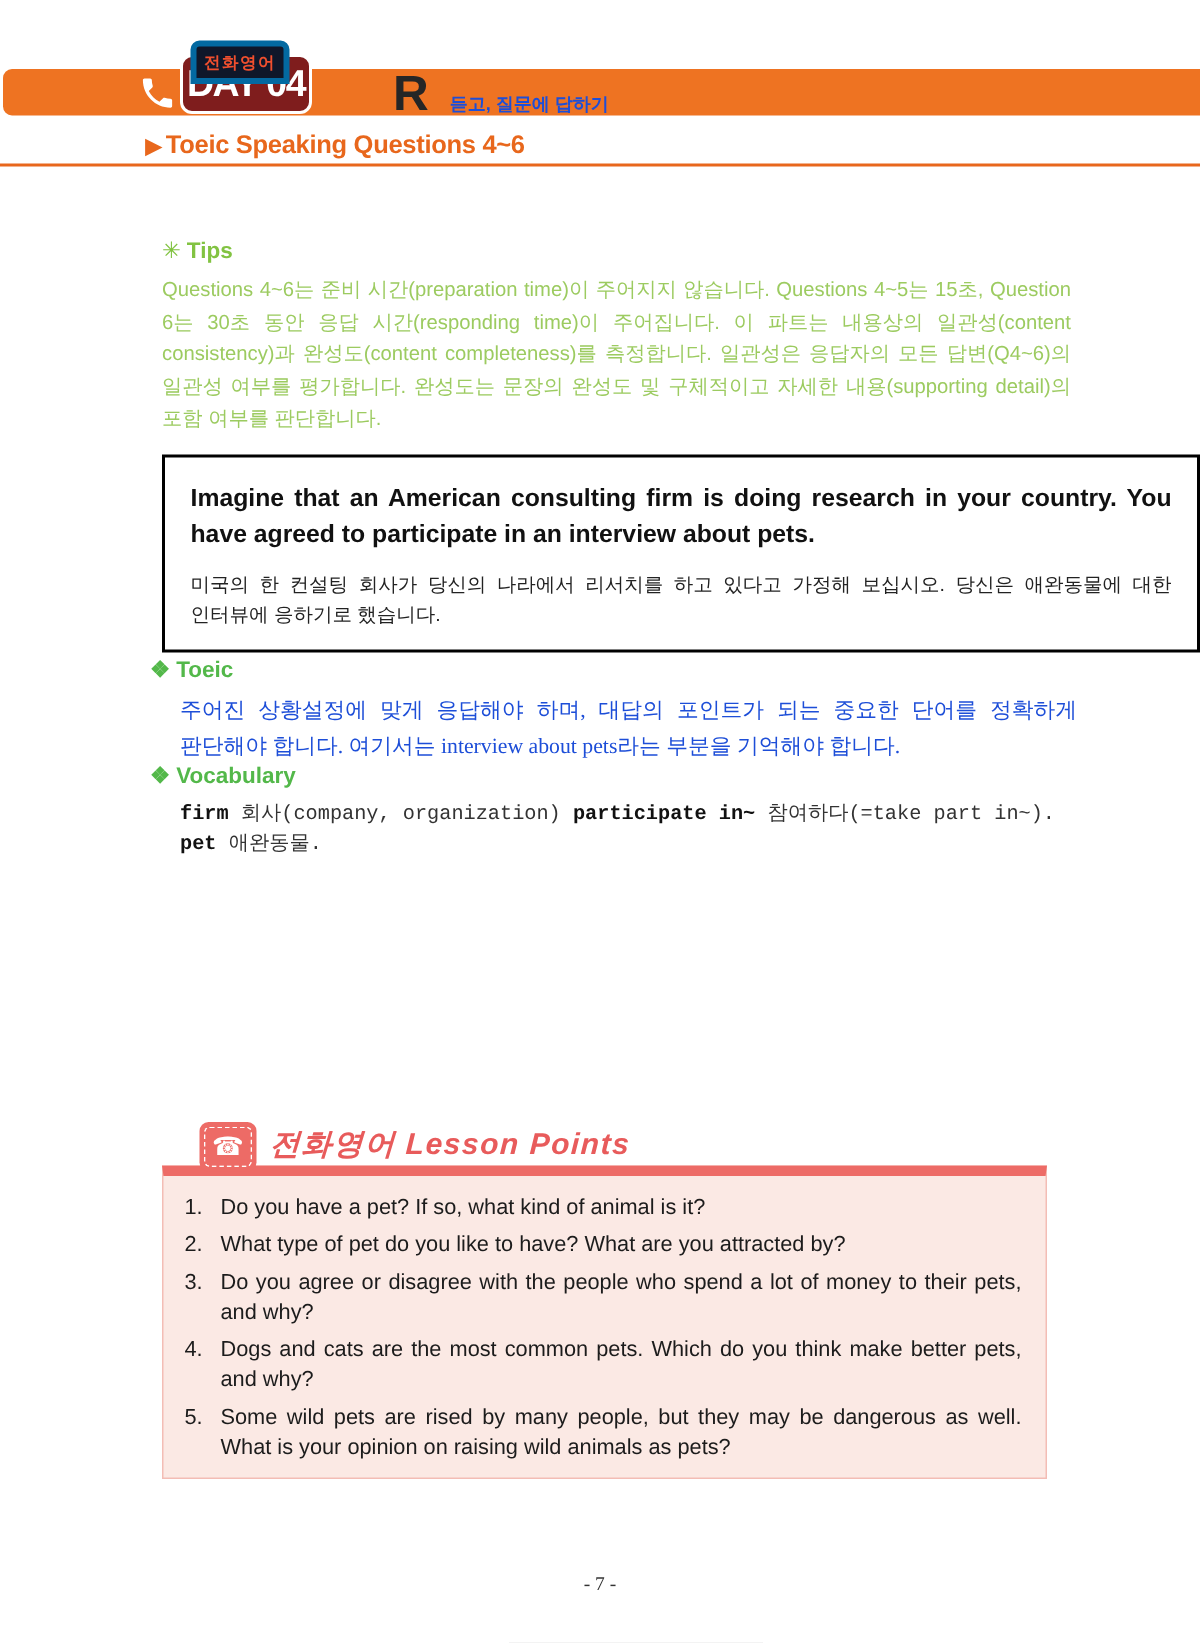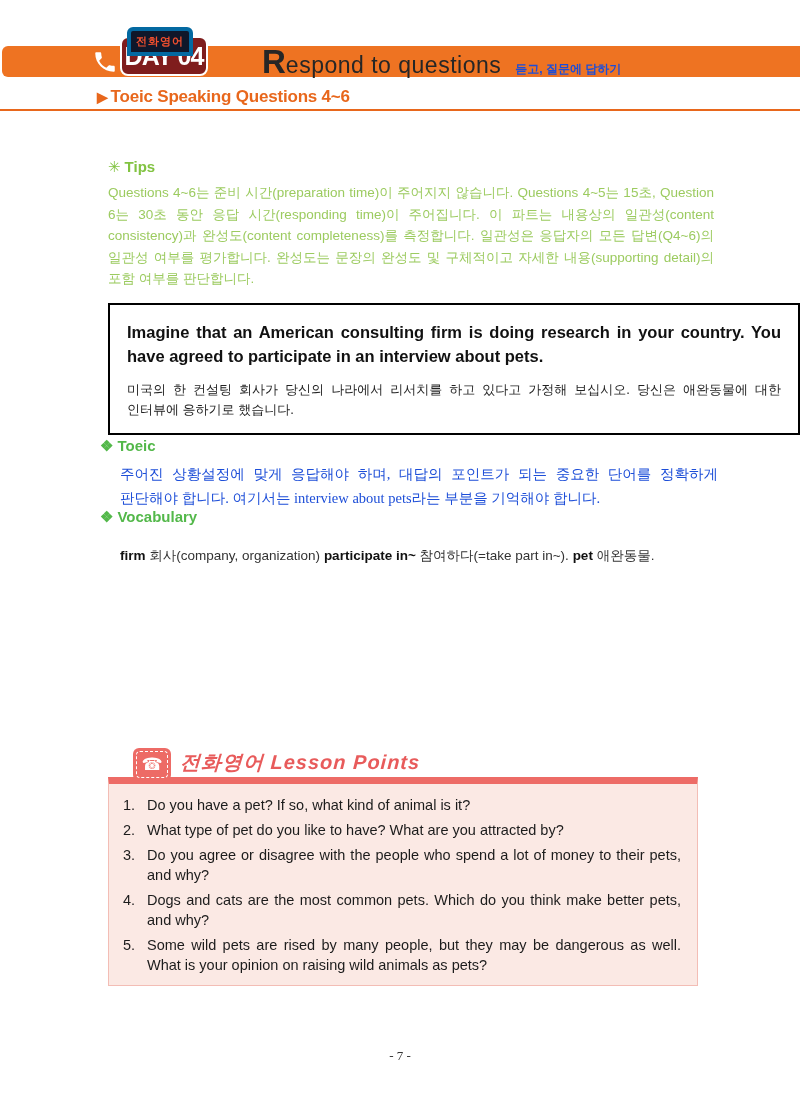--- a/index.html
+++ b/index.html
@@ -61,21 +61,21 @@
 
   
   .points{position:absolute;left:100px;top:437px;width:618px;}
   .vocab{position:absolute;left:100px;top:508px;width:618px;}
   .green-heading{color:#53b84a;font-weight:bold;font-size:15px;}
   .green-heading .marker{margin-right:4px;}
   .points-body{
     margin:7px 0 0 20px;font-family:"Liberation Serif",serif;font-size:14.5px;
     color:#1d4ed8;line-height:24px;text-align:justify;word-break:keep-all;
   }
-  .vocab-body{margin:20px 0 0 20px;font-size:13.5px;color:#333;line-height:20px;}
+  .vocab-body{margin:8px 0 0 20px;font-size:13.5px;color:#333;line-height:20px;font-family:Liberation Mono, monospace;}
   .vocab-body b{color:#111;}
 
   
   .lesson-badge{
     position:absolute;left:133px;top:748px;width:38px;height:33px;
     background:#ed6b66;border-radius:6px;z-index:2;
     display:flex;align-items:center;justify-content:center;
   }
   .lesson-badge .inner{
     position:absolute;inset:3px;border:1.5px dashed #fff;border-radius:4px;
@@ -117,21 +117,20 @@
 
   <div class="day-tab">
     <span>전화영어</span>
   </div>
   <div class="day-box">
     <span>DAY 04</span>
   </div>
 
   <div class="header-title">
     <span class="title-initial">R</span>
-    <span class="title-rest">espond to questions</span>
     <span class="title-korean">듣고, 질문에 답하기</span>
   </div>
 
   <div class="section-title">
     <span class="tri">▶</span>
     <span>Toeic Speaking Questions 4~6</span>
   </div>
   <div class="orange-rule"></div>
 
   <div class="tips">

